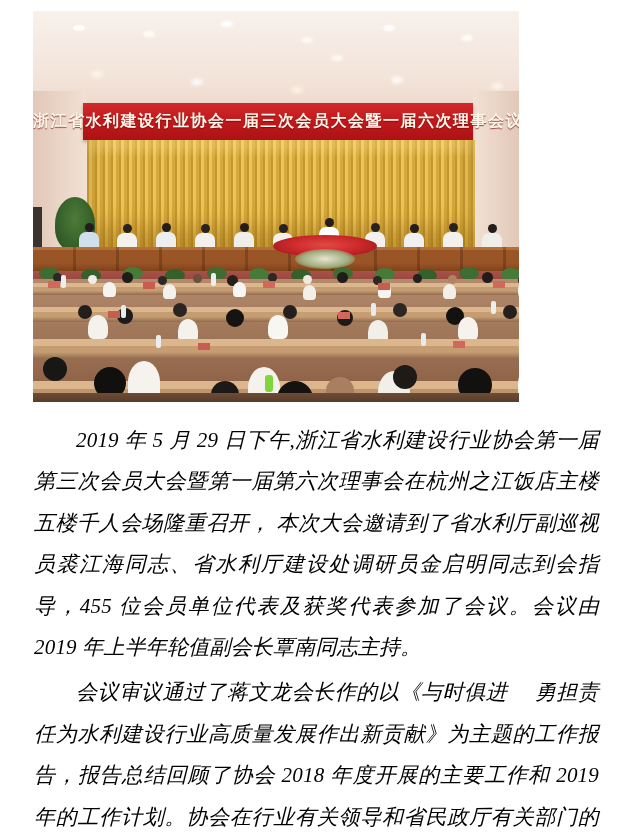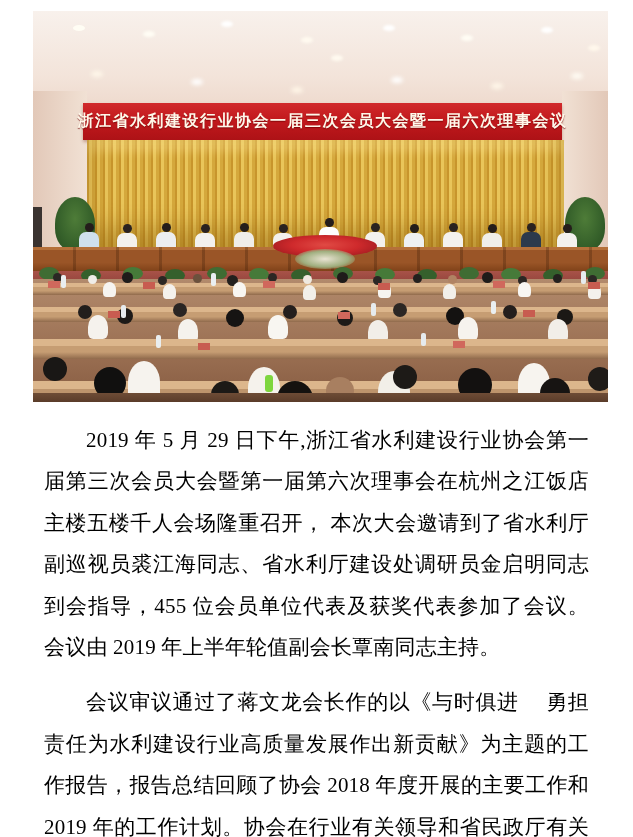--- a/index.html
+++ b/index.html
@@ -5,21 +5,21 @@
   * { box-sizing: border-box; }
   html,body { margin:0; padding:0; }
   body {
     width:633px; height:837px; overflow:hidden;
     background:#ffffff;
     font-family:"Liberation Serif","DejaVu Serif",serif;
   }
 
   
   .photo {
-    position:relative; width:575px; height:391px;
+    position:relative; width:486px; height:391px;
     margin:11px 0 0 33px; overflow:hidden; background:#efe0d6;
   }
   .ph-ceiling {
     position:absolute; left:0; right:0; top:0; height:118px;
     background:linear-gradient(180deg,#f8f1ec 0%,#f3e4da 55%,#ead2c4 100%);
   }
   .ph-lights {
     position:absolute; left:40px; top:14px; width:12px; height:6px;
     border-radius:50%; background:#fffdf4;
     box-shadow: 70px 6px 3px #fffdf5, 148px -4px 3px #ffffff, 228px 12px 3px #fffaf0,
@@ -165,21 +165,21 @@
     border-radius:3px; background:#7ed63e; }
   .ph-bottom { position:absolute; left:0; right:0; bottom:0; height:9px;
     background:linear-gradient(180deg,#6e4c36,#5a3c29); }
 
   
   .article {
     width:573px; margin:18px 30px 0 30px;
     font-size:21px; line-height:41.4px; letter-spacing:.2px;
     color:#000; text-align:justify;
   }
-  .article p { margin:14px; text-indent:42px; }
+  .article p { margin:4px; text-indent:42px;font-style:italic; }
 </style>
 </head>
 <body>
 
 <div class="photo">
   <div class="ph-ceiling">
     <i class="ph-lights"></i>
   </div>
   <div class="ph-wall-left"></div>
   <div class="ph-wall-right"></div>

